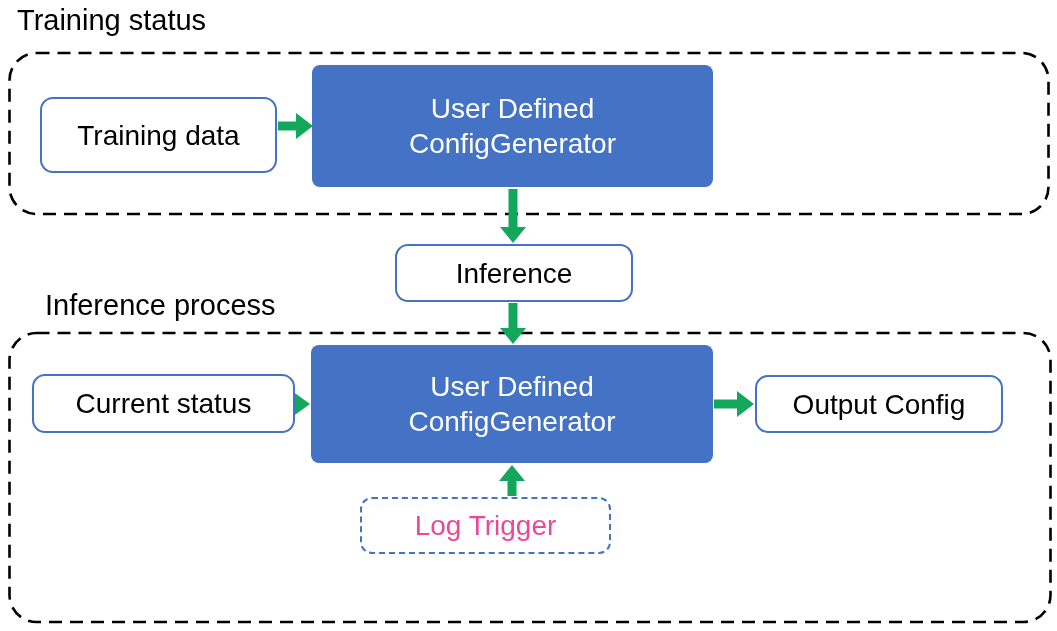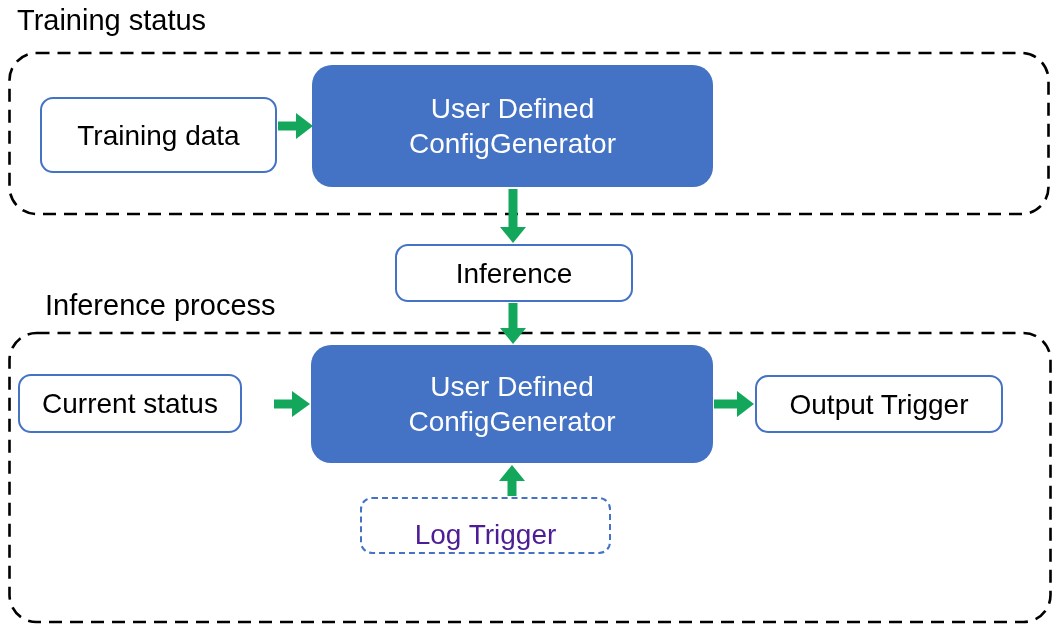--- a/index.html
+++ b/index.html
@@ -15,29 +15,29 @@
   .title-training{left:17px;top:5px;}
   .title-inference{left:17px;top:290px;margin-left:28px;}
   .node{
     position:absolute;display:flex;align-items:center;justify-content:center;
     text-align:center;font-size:28px;line-height:1.25;box-sizing:border-box;
   }
   .white-box{
     background:#ffffff;border:2.5px solid #4472C4;border-radius:13px;color:#000000;
   }
   .blue-box{
-    background:#4472C4;border-radius:20px;color:#ffffff;flex-direction:column;
+    background:#4472C4;border-radius:8px;color:#ffffff;flex-direction:column;
   }
   .dashed-box{
-    background:#ffffff;border:2px dashed #4472C4;border-radius:12px;color:#4c1d95;align-items:flex-end;
+    background:#ffffff;border:2px dashed #4472C4;border-radius:12px;color:#ec4899;
   }
   .box-training-data{left:40px;top:97px;width:237px;height:76px;}
   .box-generator-training{left:312px;top:65px;width:401px;height:122px;}
   .box-checkpoint{left:395px;top:244px;width:238px;height:58px;}
-  .box-current-status{left:18px;top:374px;width:224px;height:59px;}
+  .box-current-status{left:32px;top:374px;width:263px;height:59px;}
   .box-generator-inference{left:311px;top:345px;width:402px;height:118px;}
   .box-output-config{left:755px;top:375px;width:248px;height:58px;}
   .box-log-trigger{left:360px;top:497px;width:251px;height:57px;}
   .box-clock-trigger{left:432px;top:545px;width:259px;height:62px;}
 </style>
 </head>
 <body>
 
 <div class="stage">
 
@@ -94,20 +94,20 @@
   </div>
 
   <div class="node white-box box-current-status">
     <span>Current status</span>
   </div>
   <div class="node blue-box box-generator-inference">
     <span>User Defined</span>
     <span>ConfigGenerator</span>
   </div>
   <div class="node white-box box-output-config">
-    <span>Output Trigger</span>
+    <span>Output Config</span>
   </div>
 
   <div class="node dashed-box box-log-trigger">
     <span>Log Trigger</span>
   </div>
 
 </div>
 
 </body></html>

